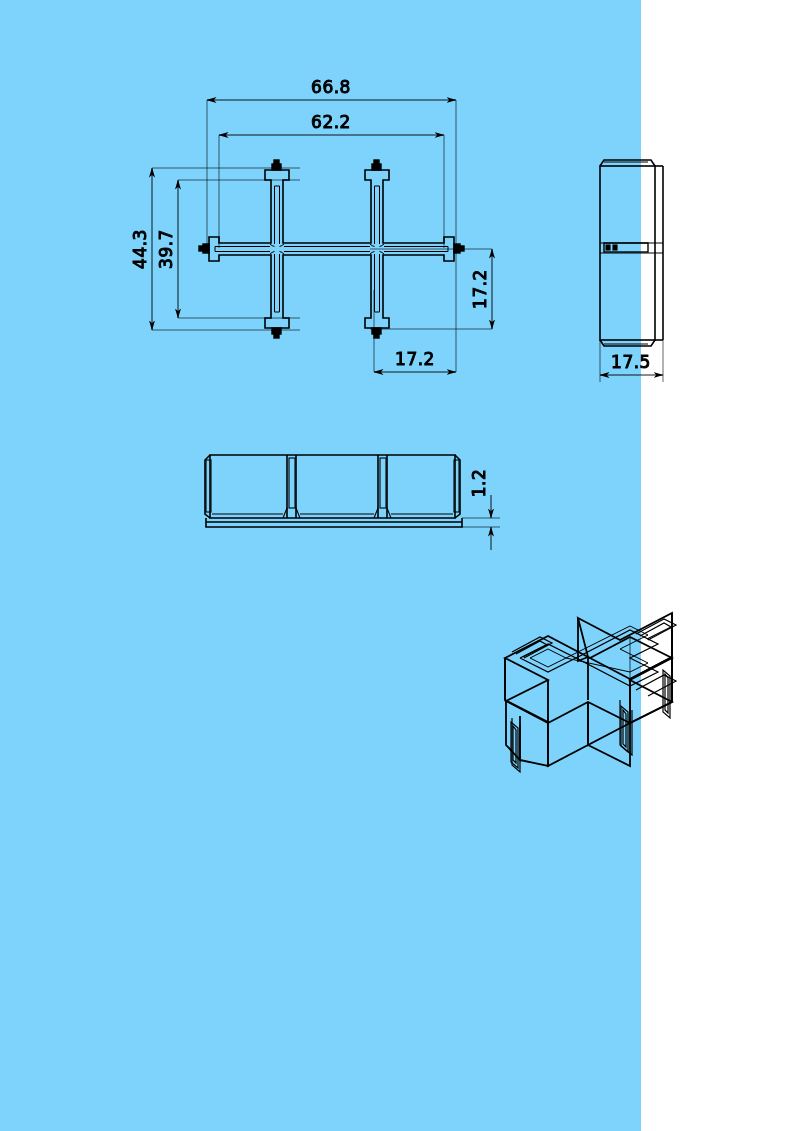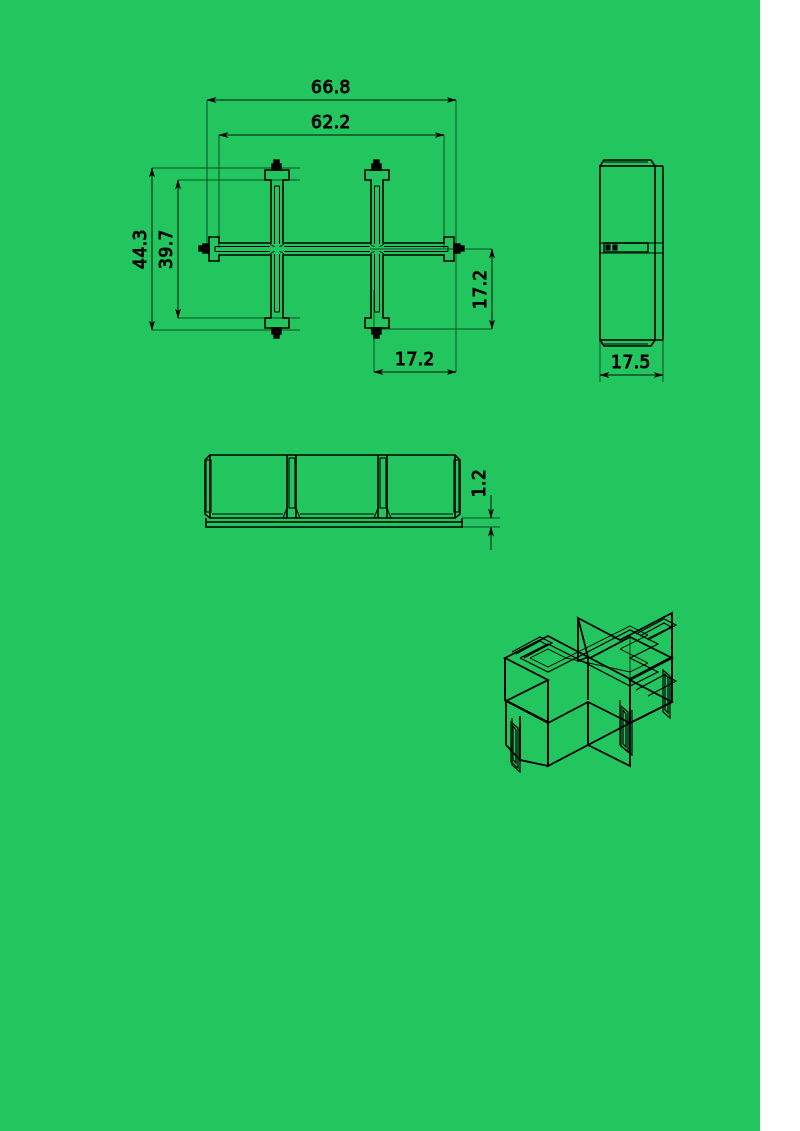--- a/index.html
+++ b/index.html
@@ -10,23 +10,23 @@
   body {
     width: 800px;
     height: 1131px;
     position: relative;
     font-family: "DejaVu Sans", sans-serif;
     overflow: hidden;
   }
   #sheet {
     position: absolute;
     left: 0; top: 0;
-    width: 760px;
+    width: 641px;
     height: 1131px;
-    background: #22c55e;
+    background: #7dd3fc;
   }
   svg.drawing {
     position: absolute;
     left: 0; top: 0;
     width: 800px;
     height: 1131px;
     display: block;
   }
   .dimtext {
     font-family: "DejaVu Sans", sans-serif;

